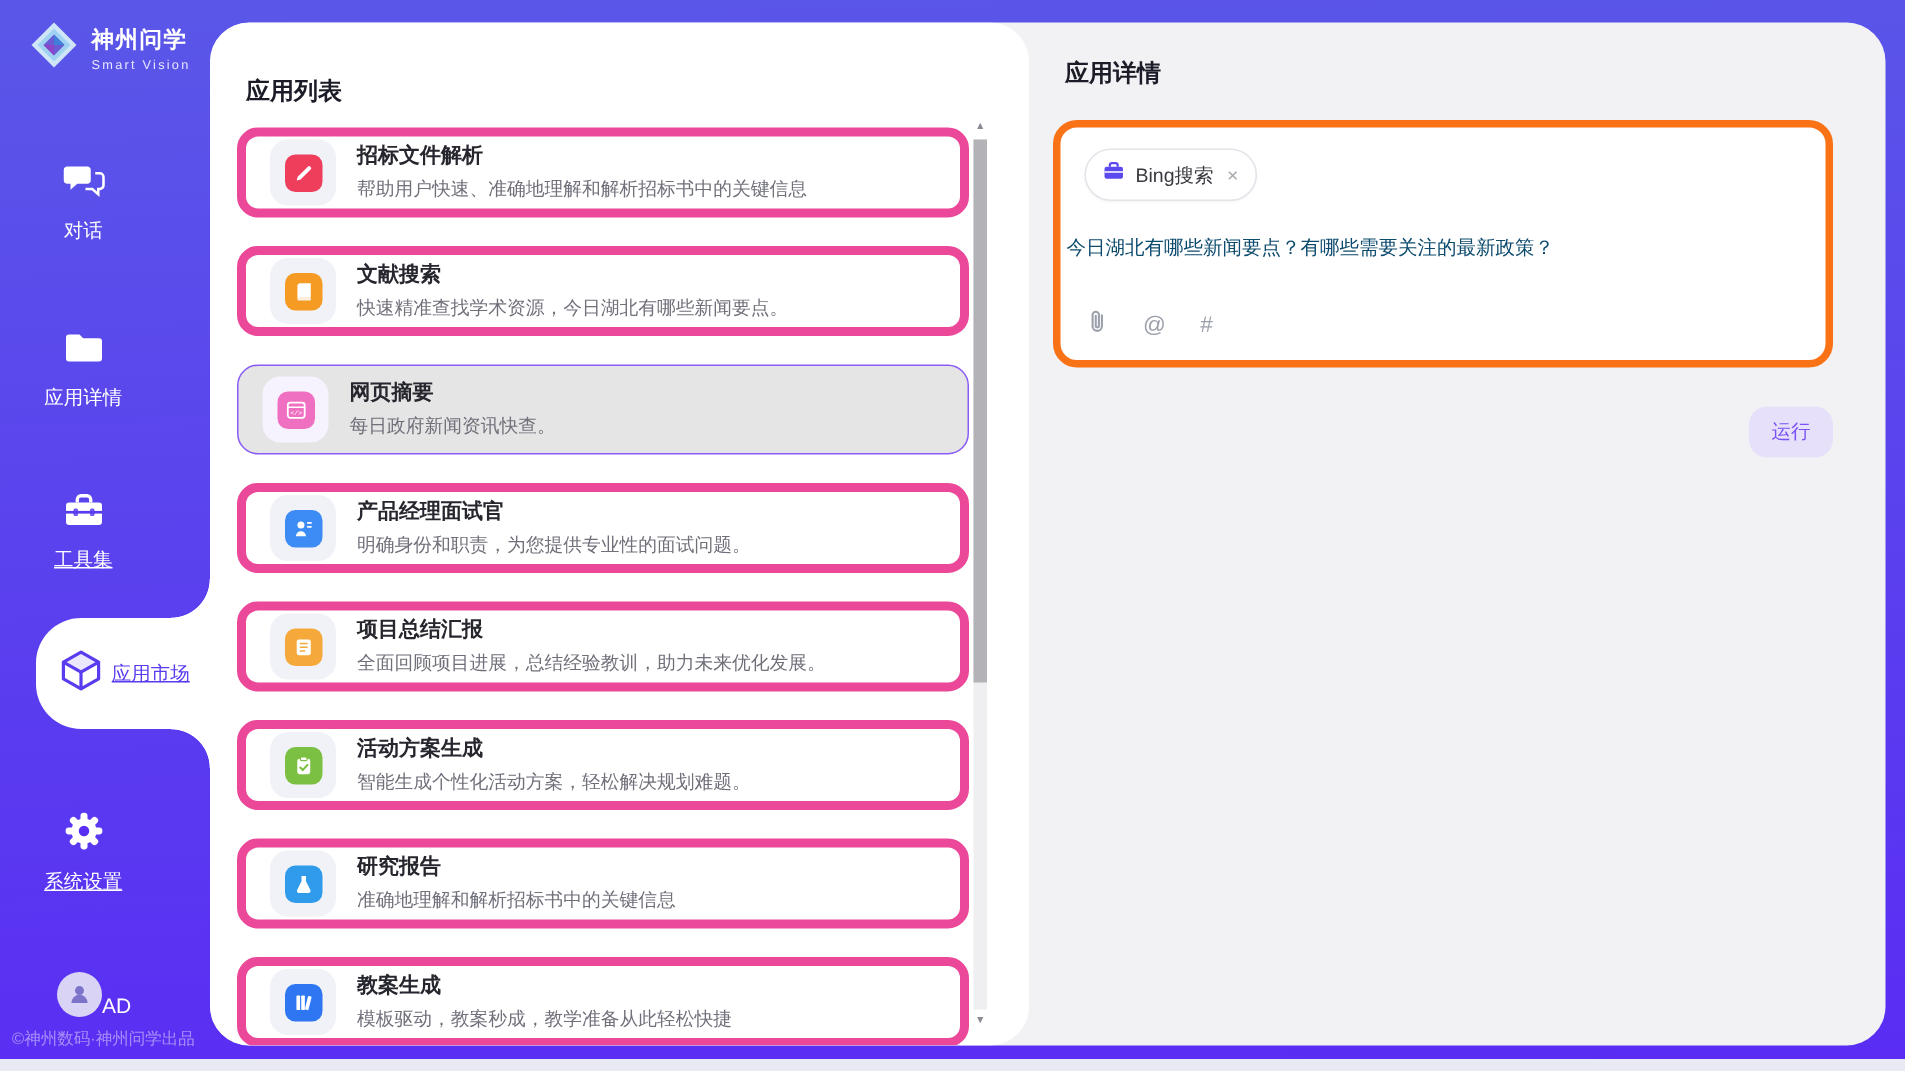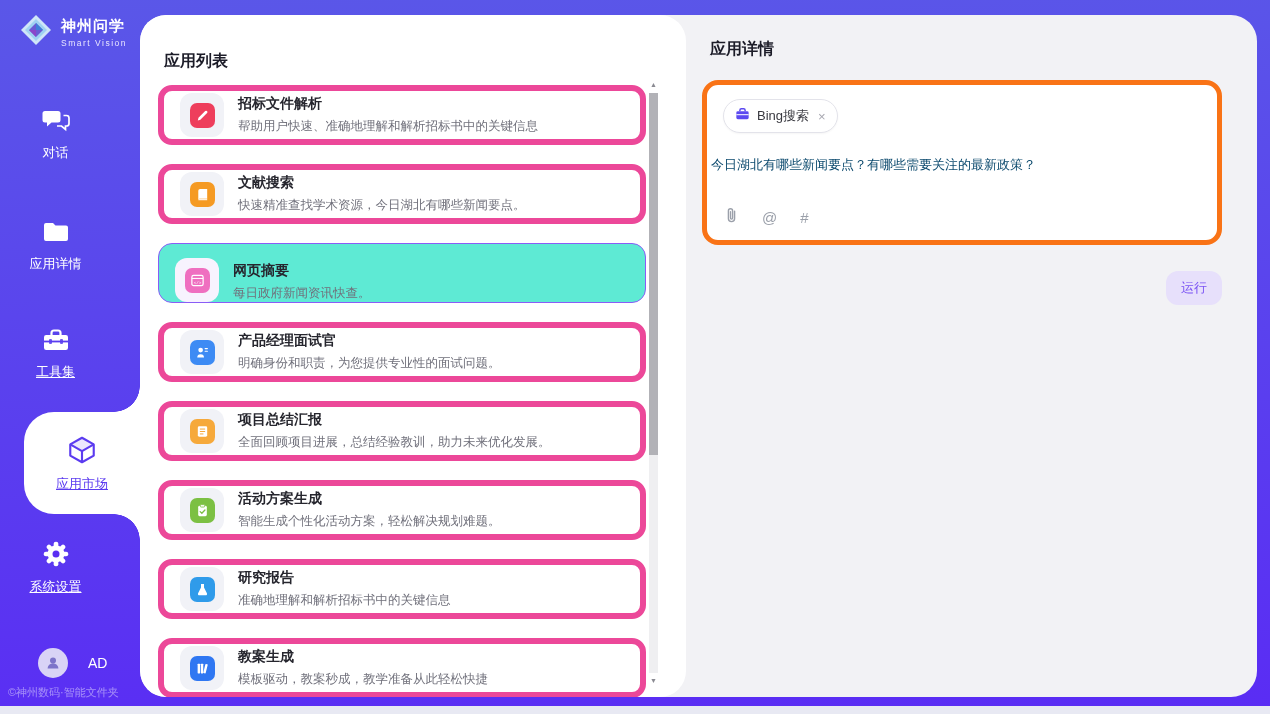--- a/index.html
+++ b/index.html
@@ -10,47 +10,47 @@
 
   
   .sidebar { position:absolute; left:0; top:0; width:140px; height:706px; }
   .logo { position:absolute; top:12px; left:18px; display:flex; align-items:center; gap:7px; }
   .logo-text-cn { color:#fff; font-size:15px; font-weight:bold; letter-spacing:1px; }
   .logo-text-en { color:#e8e6ff; font-size:8.5px; letter-spacing:1.5px; margin-top:2px; }
   .nav-item { position:absolute; left:0; width:111px; display:flex; flex-direction:column;
               align-items:center; gap:6px; cursor:pointer; }
   .nav-label { color:#fff; font-size:13px; }
   .nav-label.underlined { text-decoration:underline; }
-  .active-bubble { position:absolute; left:24px; top:412px; width:116px; height:102px;
+  .active-bubble { position:absolute; left:24px; top:412px; width:116px; height:74px;
                    background:#fff; border-radius:30px 0 0 30px; display:flex;
-                   flex-direction:column; align-items:center; justify-content:center; gap:5px; cursor:pointer; }
+                   align-items:center; justify-content:center; gap:5px; cursor:pointer; }
   .active-bubble::before { content:''; position:absolute; right:0; top:-26px; width:26px; height:26px;
                    background:radial-gradient(circle at 0 0, transparent 25.5px, #fff 26px); }
   .active-bubble::after  { content:''; position:absolute; right:0; bottom:-26px; width:26px; height:26px;
                    background:radial-gradient(circle at 0 100%, transparent 25.5px, #fff 26px); }
   .active-bubble .nav-label { color:#5b3bf0; text-decoration:underline; }
-  .user-row { position:absolute; top:648px; left:38px; display:flex; align-items:center; gap:20px; cursor:pointer; }
+  .user-row { position:absolute; top:648px; left:38px; display:flex; align-items:flex-end; gap:0; cursor:pointer; }
   .avatar { width:30px; height:30px; border-radius:50%; background:#d9d3f6; display:flex;
             align-items:center; justify-content:center; }
   .user-name { color:#fff; font-size:14px; }
   .copyright { position:absolute; top:685px; left:8px; color:rgba(255,255,255,0.45); font-size:11px; white-space:nowrap; }
 
   
   .content { position:absolute; left:140px; top:15px; width:1117px; height:682px;
              background:#f2f2f5; border-radius:26px; overflow:hidden; }
 
   
   .list-panel { position:absolute; left:0; top:0; width:546px; height:682px; background:#fff;
                 border-radius:26px; overflow:hidden; }
   .panel-title { font-size:16px; font-weight:bold; color:#1c1c28; }
   .list-panel .panel-title { position:absolute; top:36px; left:24px; }
   .cards { position:absolute; top:70px; left:18px; width:488px; }
   .app-card { display:flex; align-items:center; height:60px; margin-bottom:19px; padding-left:16px;
               background:#fff; border:6px solid #ec4899; border-radius:14px; cursor:pointer; }
-  .app-card.selected { background:#5eead4; border:1.5px solid #8a5cf6;align-items:flex-end; }
+  .app-card.selected { background:#e5e5e5; border:1.5px solid #8a5cf6; }
   .icon-box { width:44px; height:44px; border-radius:12px; background:#f1f2f7; flex:0 0 auto;
               display:flex; align-items:center; justify-content:center; }
   .app-card.selected .icon-box { background:#f7f3fe; }
   .app-glyph { width:25px; height:25px; border-radius:7px; display:flex; align-items:center; justify-content:center; }
   .card-text { margin-left:14px; }
   .card-title { font-size:14px; font-weight:bold; color:#26262e; }
   .card-desc { font-size:12.5px; color:#70707b; margin-top:5px; }
 
   
   .scrollbar { position:absolute; right:28px; top:64px; width:9px; height:608px; }
@@ -160,21 +160,21 @@
     <div class="user-row">
       <span class="avatar">
         <svg width="16" height="16" viewBox="0 0 16 16">
           <circle cx="8" cy="5.4" r="3" fill="#7d74c9"></circle>
           <path d="M2.6 13.6 a5.4 5.4 0 0 1 10.8 0 Z" fill="#7d74c9"></path>
         </svg>
       </span>
       <span class="user-name">AD</span>
     </div>
 
-    <div class="copyright">©神州数码·智能文件夹</div>
+    <div class="copyright">©神州数码·神州问学出品</div>
   </aside>
 
   <main class="content">
 
     <section class="list-panel">
       <h2 class="panel-title">应用列表</h2>
 
       <div class="cards">
 
         <div class="app-card">

